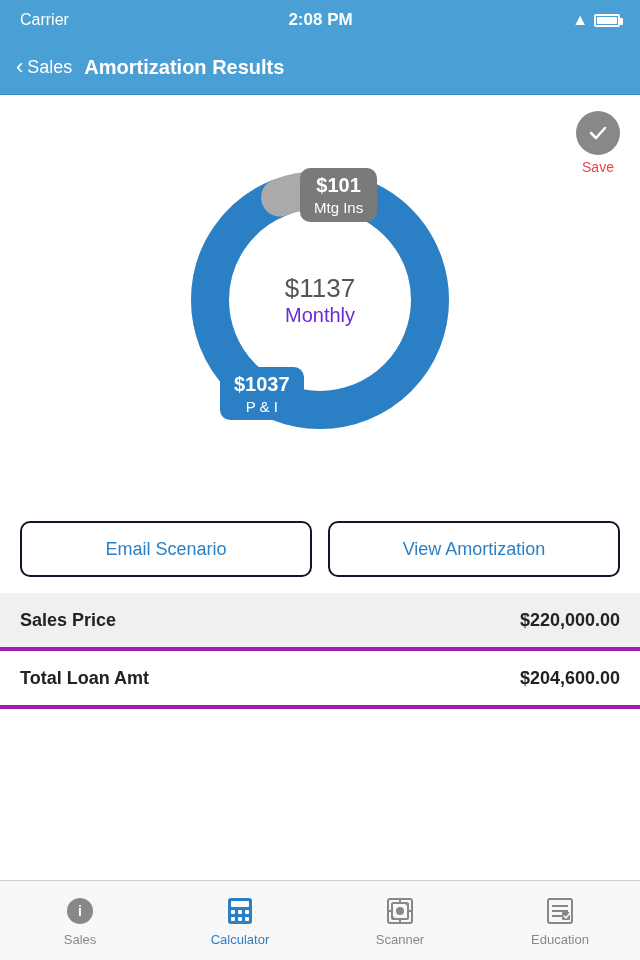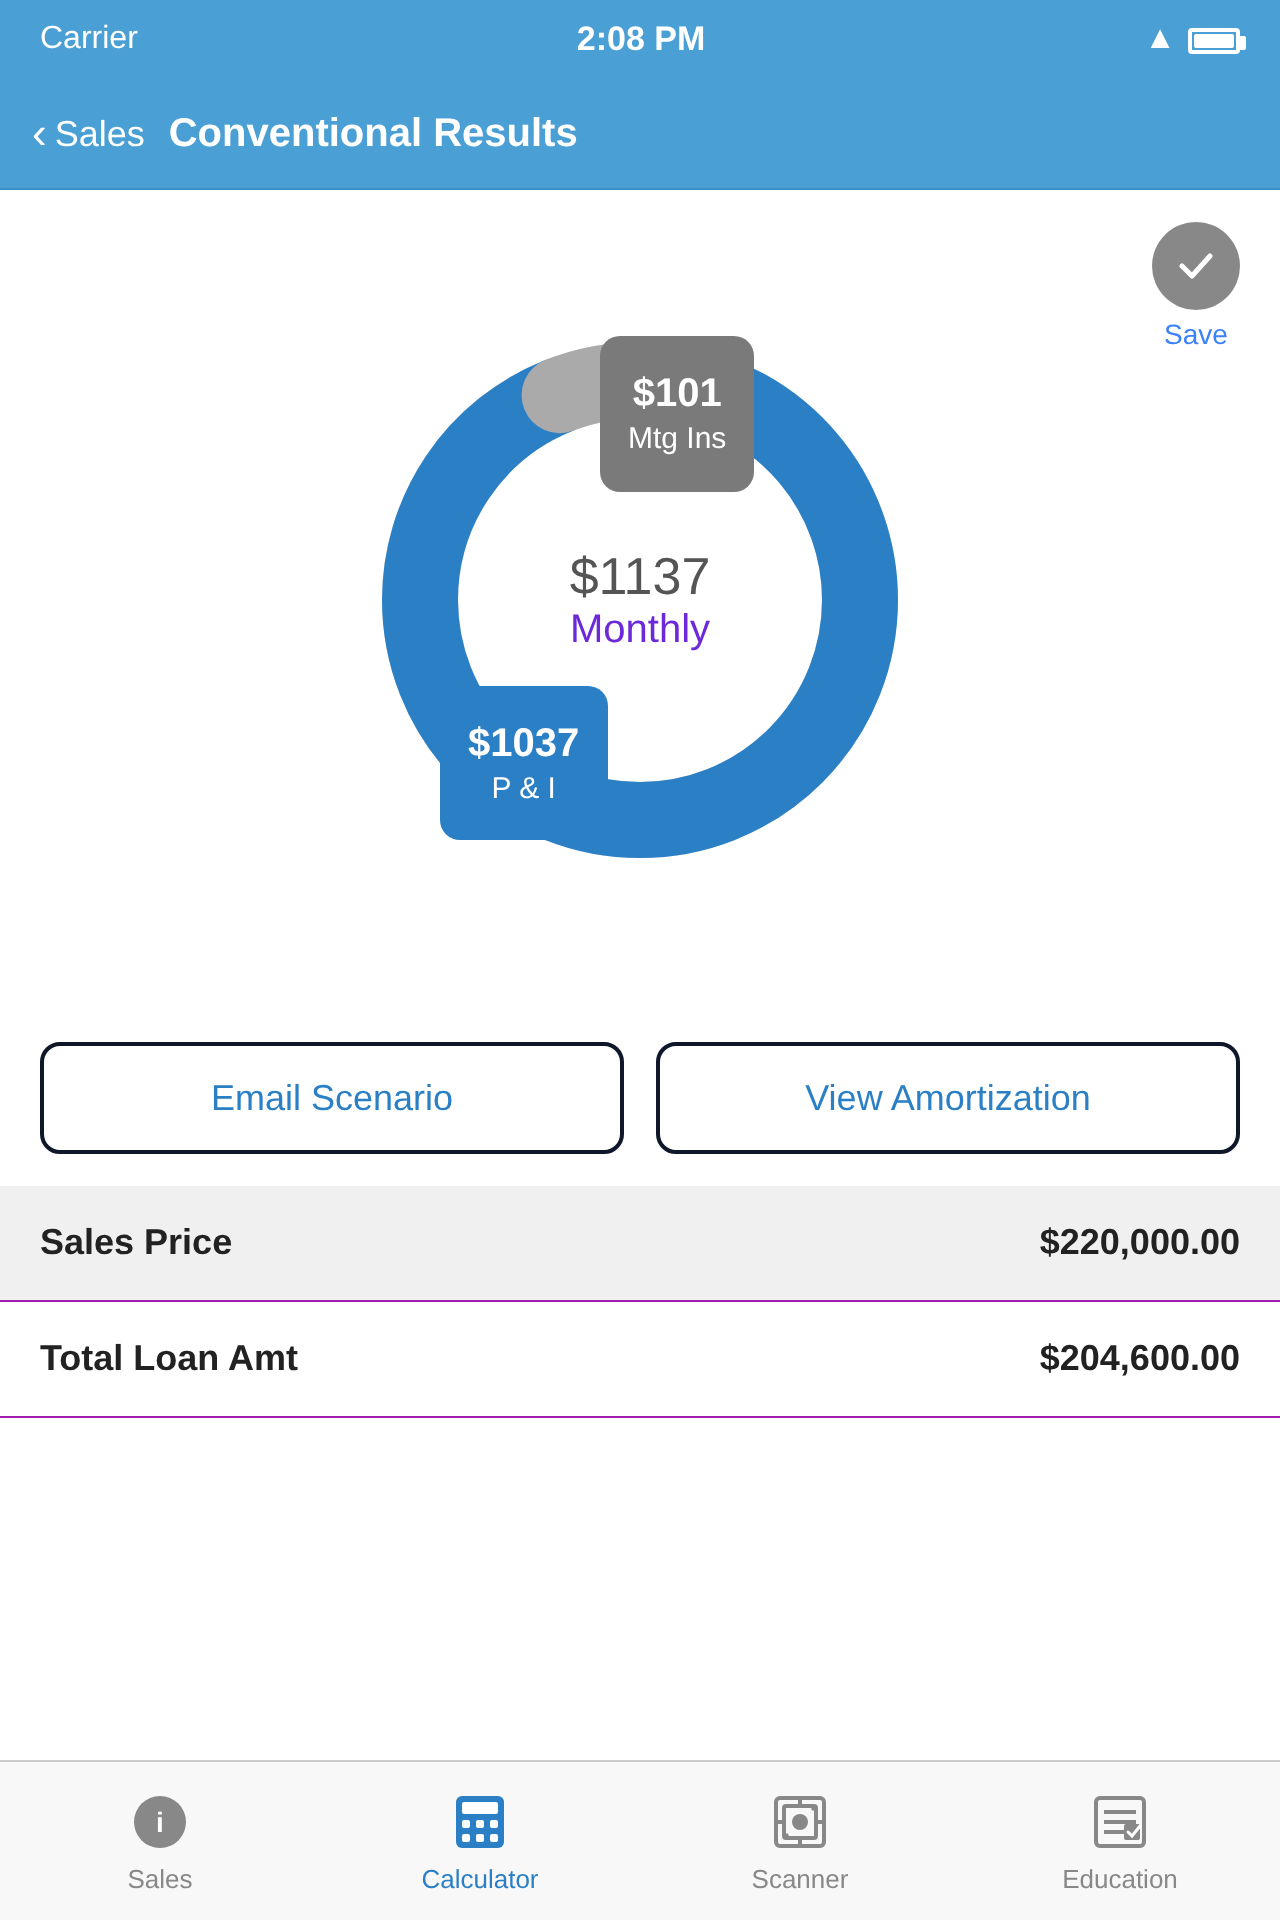--- a/index.html
+++ b/index.html
@@ -88,21 +88,21 @@
       height: 44px;
       background: #888;
       border-radius: 50%;
       display: flex;
       align-items: center;
       justify-content: center;
     }
     .save-circle svg { width: 26px; height: 26px; }
     .save-label {
       font-size: 14px;
-      color: #3b82f6;
+      color: #ef4444;
     }
 
     
     .donut-container {
       position: relative;
       width: 300px;
       height: 300px;
     }
     .donut-container svg {
       width: 300px;
@@ -123,21 +123,21 @@
     .donut-label {
       font-size: 20px;
       color: #6d28d9;
       font-weight: 300;
     }
 
     
     .bubble {
       position: absolute;
       border-radius: 10px;
-      padding: 16px 14px;
+      padding: 4px 14px;
       text-align: center;
       color: white;
       line-height: 1.3;
     }
     .bubble-top {
       background: #7a7a7a;
       top: 18px;
       left: 50%;
       transform: translateX(-20px);
     }
@@ -178,21 +178,21 @@
       justify-content: center;
     }
 
     
     .data-table {
       background: #f7f7f7;
     }
     .table-row {
       display: flex;
       align-items: center;
-      border-bottom: 1px solid #a21caf;
+      border-bottom: 4px solid #a21caf;
       height: 58px;
     }
     .table-row:nth-child(odd) { background: #f0f0f0; }
     .table-row:nth-child(even) { background: white; }
     .table-cell-label {
       flex: 0 0 48%;
       padding: 0 20px;
       font-size: 18px;
       font-weight: 700;
       color: #222;
@@ -284,21 +284,21 @@
       <div class="battery-fill"></div>
     </div>
   </div>
 </div>
 
 <div class="nav-bar">
   <div class="nav-back">
     <span class="nav-back-chevron">‹</span>
     <span>Sales</span>
   </div>
-  <span class="nav-title">Conventional Results</span>
+  <span class="nav-title">Amortization Results</span>
 </div>
 
 <div class="main-content">
 
   <div class="chart-area">
 
     <div class="save-button">
       <div class="save-circle">
         <svg viewBox="0 0 26 26" fill="white">
           <circle cx="13" cy="13" r="12" fill="#888"></circle>

